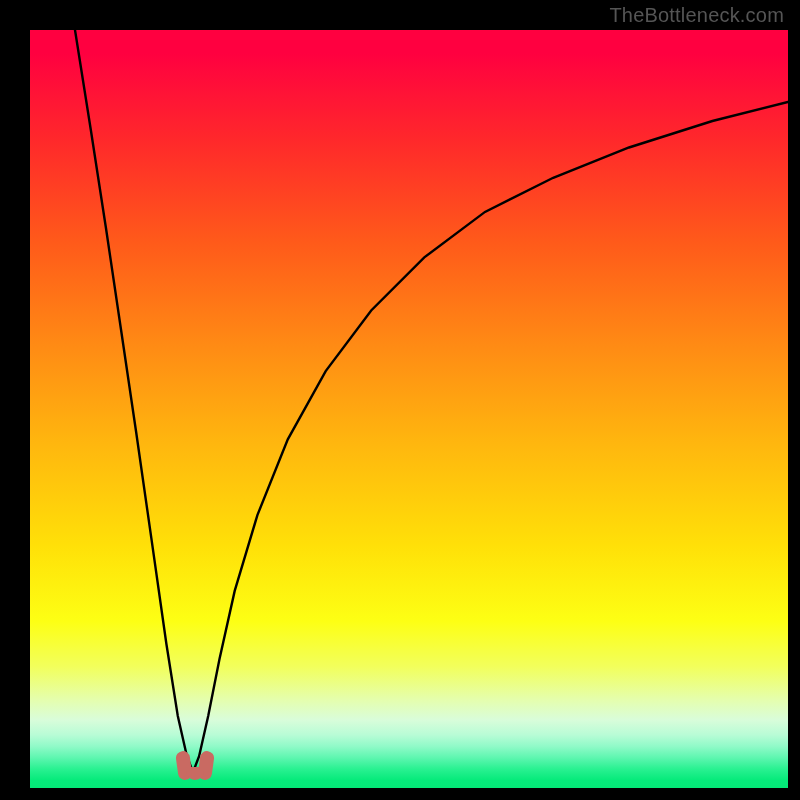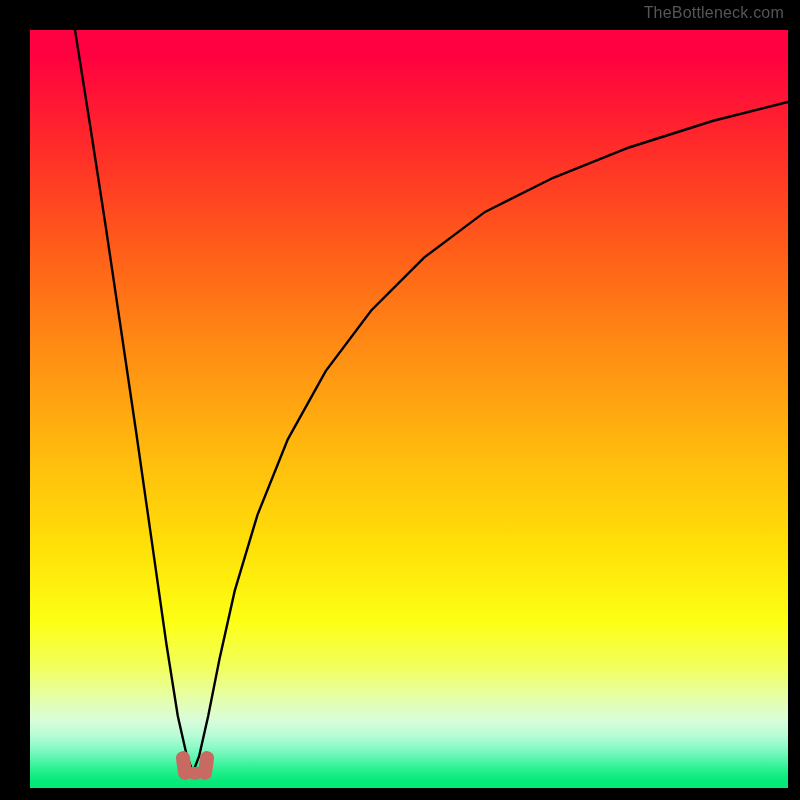--- a/index.html
+++ b/index.html
@@ -9,21 +9,21 @@
     background: #000;
     position: relative;
     overflow: hidden;
     font-family: Arial, Helvetica, sans-serif;
   }
   .watermark {
     position: absolute;
     top: 4px;
     right: 16px;
     color: #555;
-    font-size: 16px;
+    font-size: 20px;
     font-weight: 400;
     letter-spacing: 0.2px;
     z-index: 10;
   }
   .plot-area {
     position: absolute;
     left: 30px;
     top: 30px;
     width: 758px;
     height: 758px;

